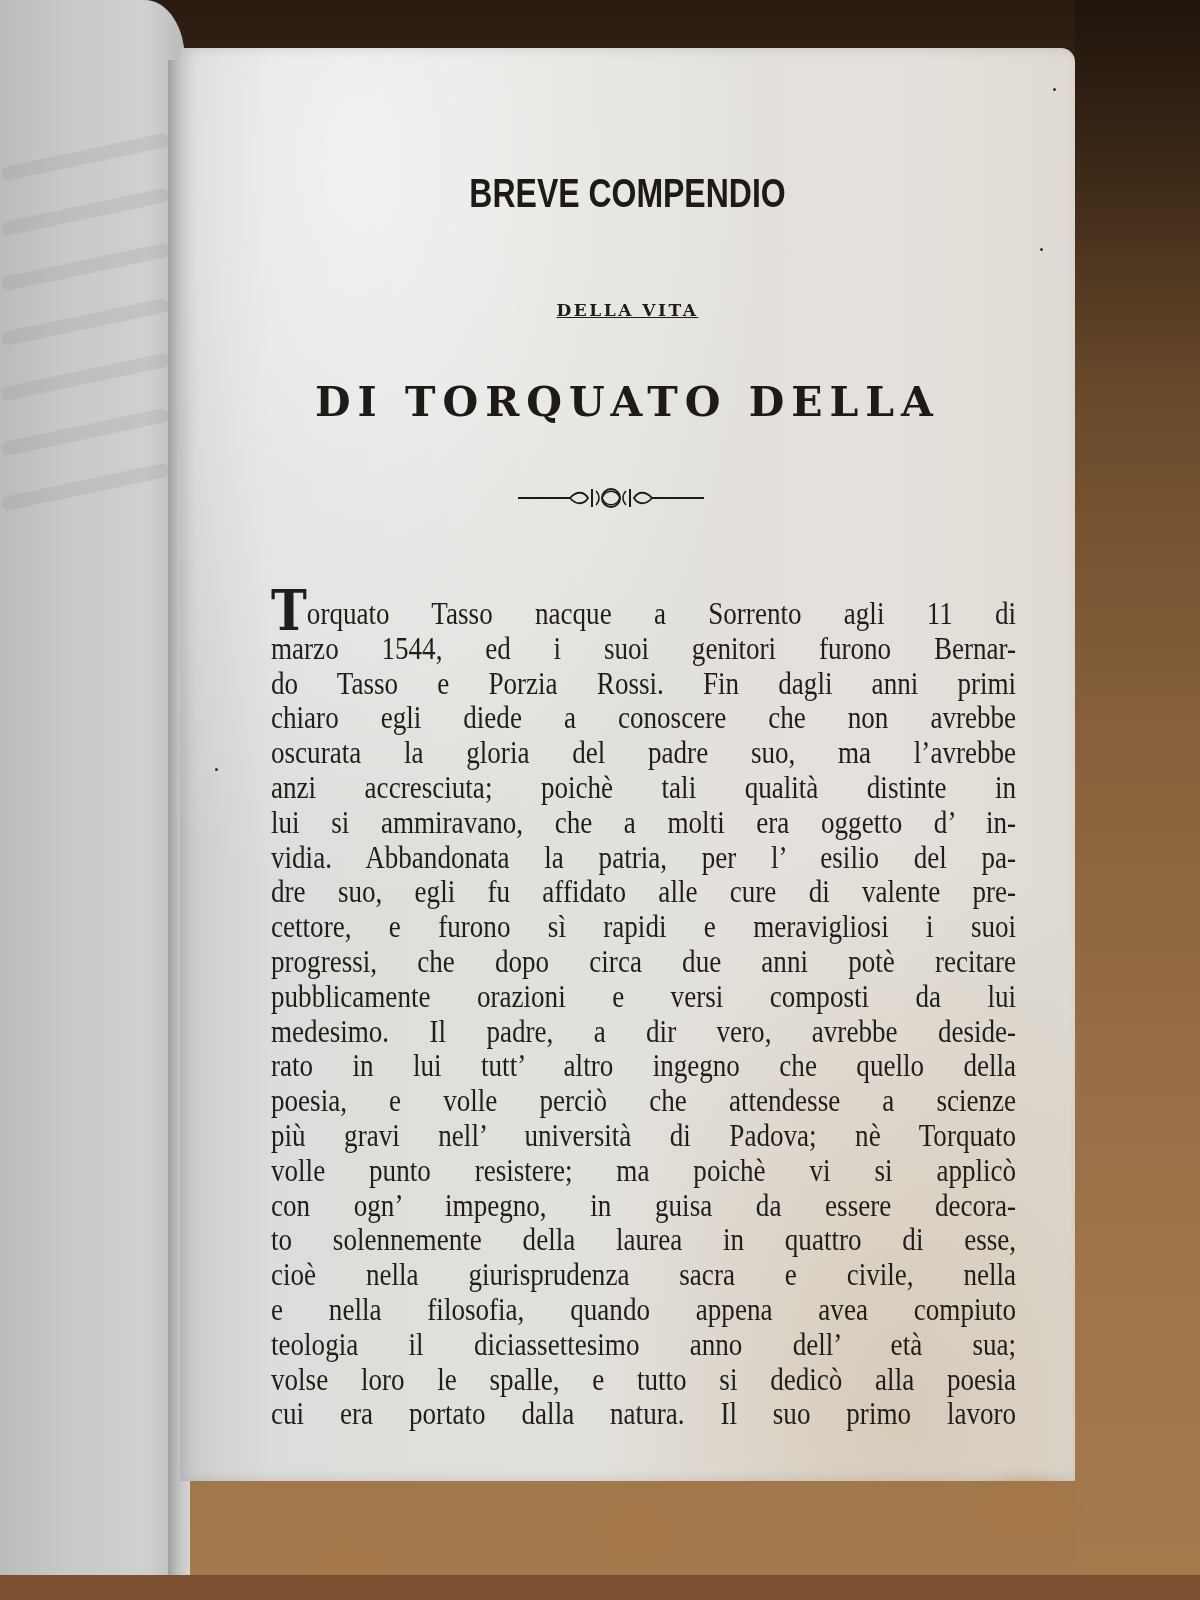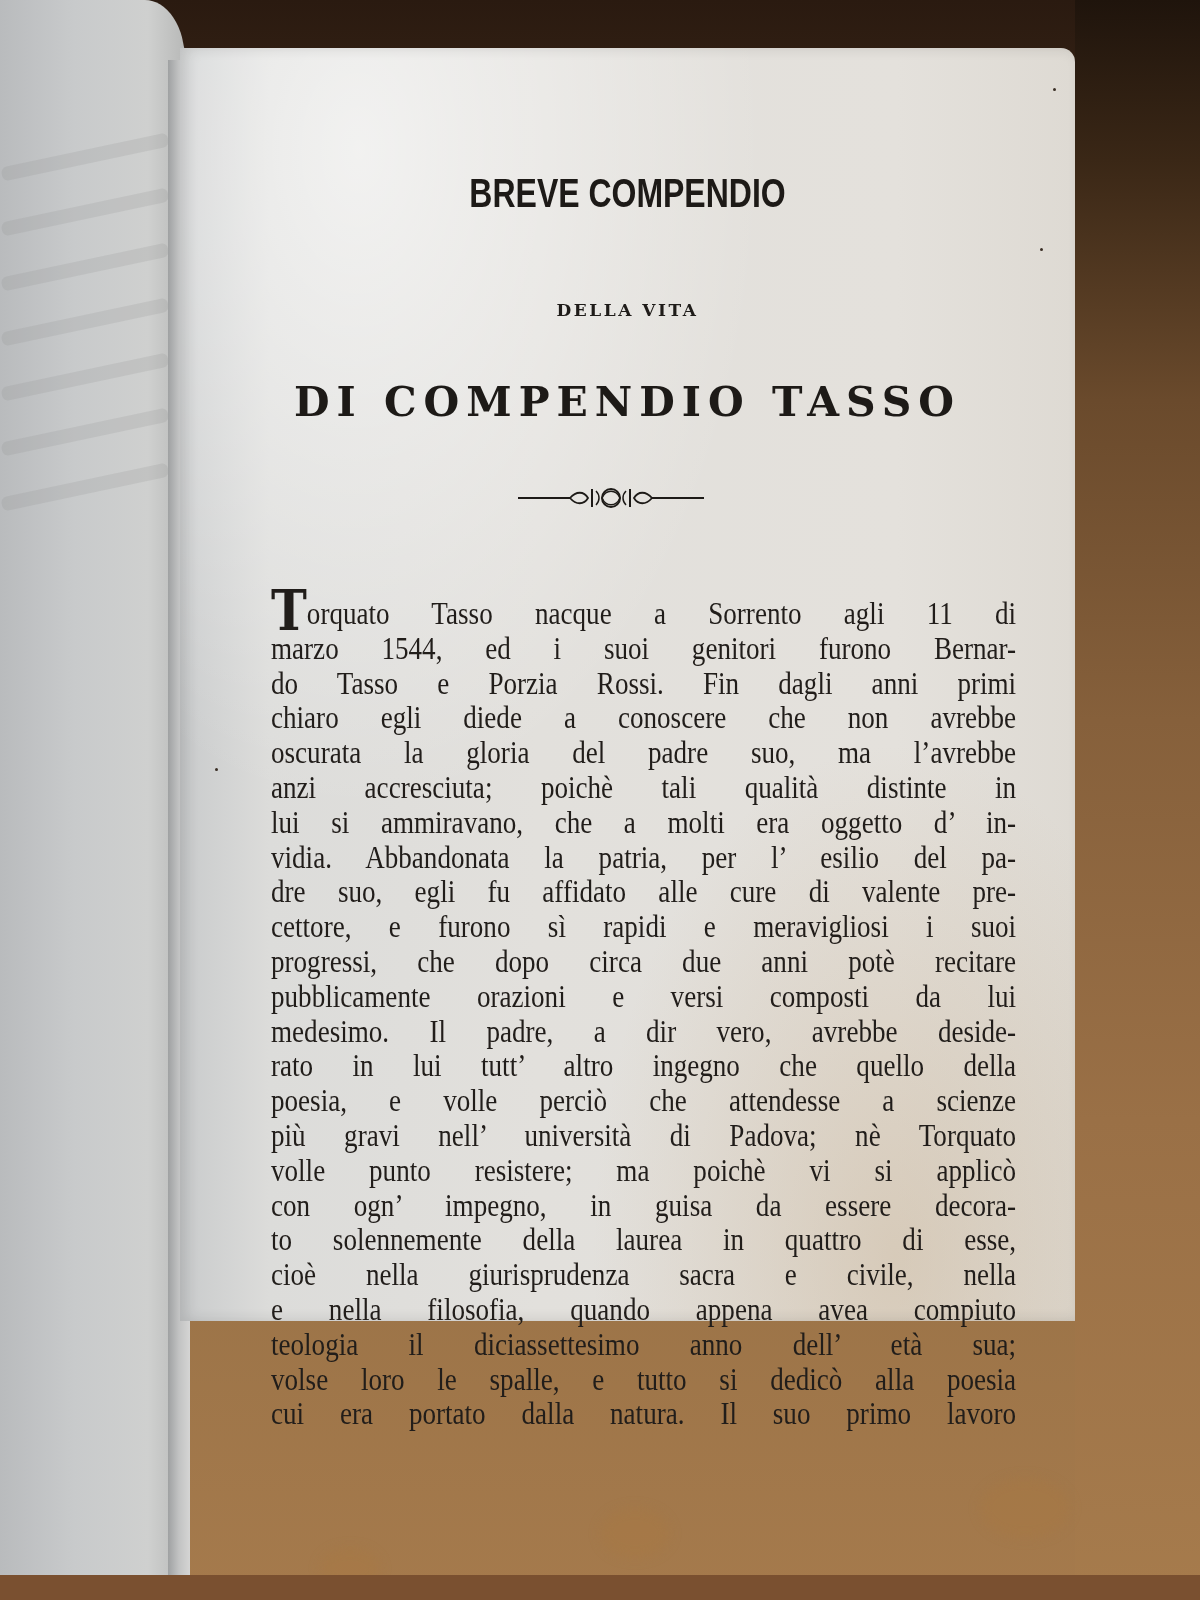--- a/index.html
+++ b/index.html
@@ -42,21 +42,21 @@
     }
     .gutter {
       position: absolute;
       left: 168px; top: 60px; width: 22px; height: 1540px;
       background: linear-gradient(90deg, #9fa1a2 0%, #c2c3c3 50%, #d5d5d4 100%);
     }
     
     .page {
       position: absolute;
       left: 180px; top: 48px;
-      width: 895px; height: 1273px;
+      width: 895px; height: 1433px;
       background:
         radial-gradient(ellipse at 20% 8%, rgba(255,255,255,0.6) 0%, rgba(255,255,255,0) 40%),
         radial-gradient(ellipse at 80% 95%, rgba(190,160,120,0.35) 0%, rgba(190,160,120,0) 30%),
         linear-gradient(90deg, #c9cbcc 0%, #dcdcda 10%, #e2e0dc 40%, #e4e1dc 80%, #dedad3 100%);
       border-top-right-radius: 14px;
       box-shadow: inset 6px 0 14px rgba(0,0,0,0.12);
     }
     .page-content {
       position: absolute;
       left: 75px; top: 0;
@@ -76,20 +76,21 @@
     }
     .subtitle {
       position: absolute;
       top: 252px; left: 0; width: 745px;
       text-align: center;
       font-family: "DejaVu Serif", serif;
       font-weight: bold;
       font-size: 17px;
       letter-spacing: 2.5px;
       color: #1f1c19;
+      text-decoration: underline;
     }
     .title-name {
       position: absolute;
       top: 330px; left: 0; width: 745px;
       text-align: center;
       font-family: "DejaVu Serif", serif;
       font-weight: bold;
       font-size: 41px;
       letter-spacing: 7px;
       color: #1d1a17;
@@ -157,21 +158,21 @@
   <div class="stain" style="left:800px; top:1430px; width:90px; height:60px;"></div>
   <div class="stain" style="left:140px; top:1500px; width:60px; height:40px;"></div>
   <div class="stain" style="left:420px; top:1460px; width:70px; height:50px;"></div>
   <div class="speck" style="left:873px; top:40px;"></div>
   <div class="speck" style="left:860px; top:200px;"></div>
   <div class="speck" style="left:35px; top:720px;"></div>
 
   <div class="page-content">
     <div class="title-main">BREVE COMPENDIO</div>
     <div class="subtitle">DELLA VITA</div>
-    <div class="title-name">DI COMPENDIO TASSO</div>
+    <div class="title-name">DI TORQUATO DELLA</div>
 
     <svg class="ornament" viewBox="0 0 186 26">
       <line x1="0" y1="13" x2="52" y2="13" stroke="#1d1a17" stroke-width="2"></line>
       <line x1="134" y1="13" x2="186" y2="13" stroke="#1d1a17" stroke-width="2"></line>
       <path d="M52 13 C58 6, 66 6, 70 13 C66 20, 58 20, 52 13 Z" fill="none" stroke="#1d1a17" stroke-width="1.8"></path>
       <path d="M134 13 C128 6, 120 6, 116 13 C120 20, 128 20, 134 13 Z" fill="none" stroke="#1d1a17" stroke-width="1.8"></path>
       <path d="M74 4 L74 22 M112 4 L112 22" stroke="#1d1a17" stroke-width="2"></path>
       <circle cx="93" cy="13" r="9" fill="none" stroke="#1d1a17" stroke-width="2"></circle>
       <path d="M84 13 C88 4, 98 4, 102 13 M84 13 C88 22, 98 22, 102 13" fill="none" stroke="#1d1a17" stroke-width="1.5"></path>
       <path d="M78 6 C82 10, 82 16, 78 20 M108 6 C104 10, 104 16, 108 20" fill="none" stroke="#1d1a17" stroke-width="1.5"></path>

